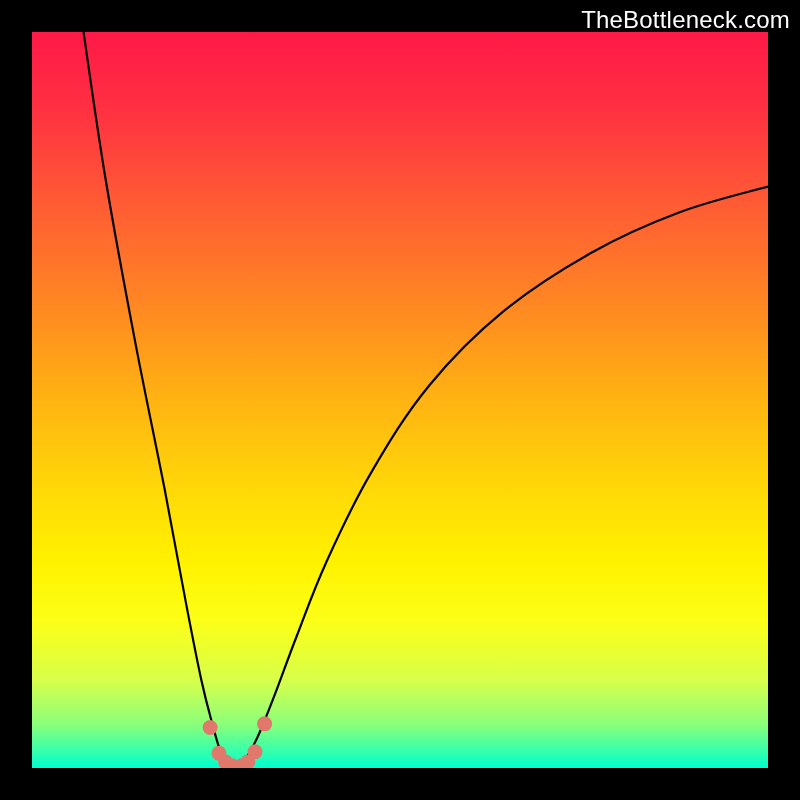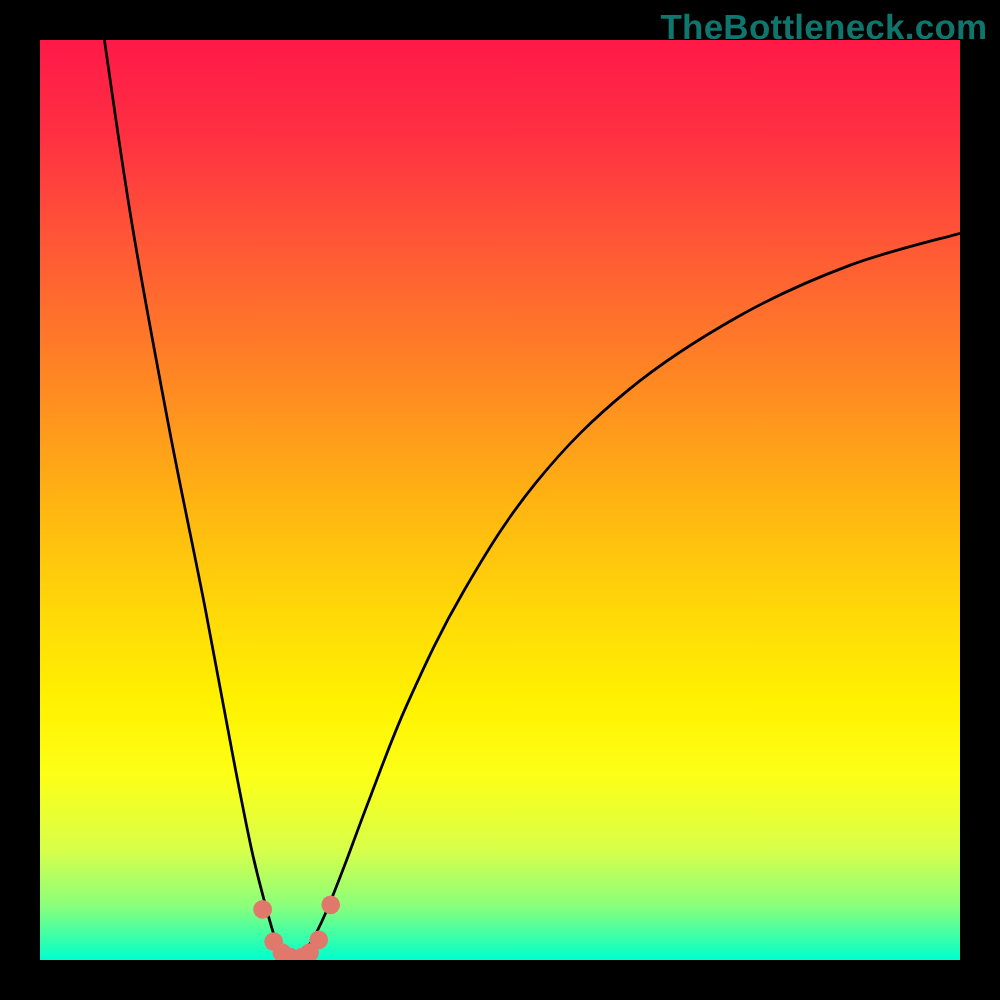--- a/index.html
+++ b/index.html
@@ -29,24 +29,24 @@
       #d8ff4a 88%,
       #8cff7a 94%,
       #2fffb0 98%,
       #00ffd0 100%
     );
   }
   .watermark {
     position: absolute;
     top: 6px;
     right: 10px;
-    color: #0f766e;
-    font-size: 28px;
+    color: #ffffff;
+    font-size: 24px;
     letter-spacing: 0.2px;
-    font-weight: 700;
+    font-weight: 400;
     z-index: 10;
   }
   svg.curve {
     position: absolute;
     left: 0;
     top: 0;
     width: 736px;
     height: 736px;
   }
   .marker {

